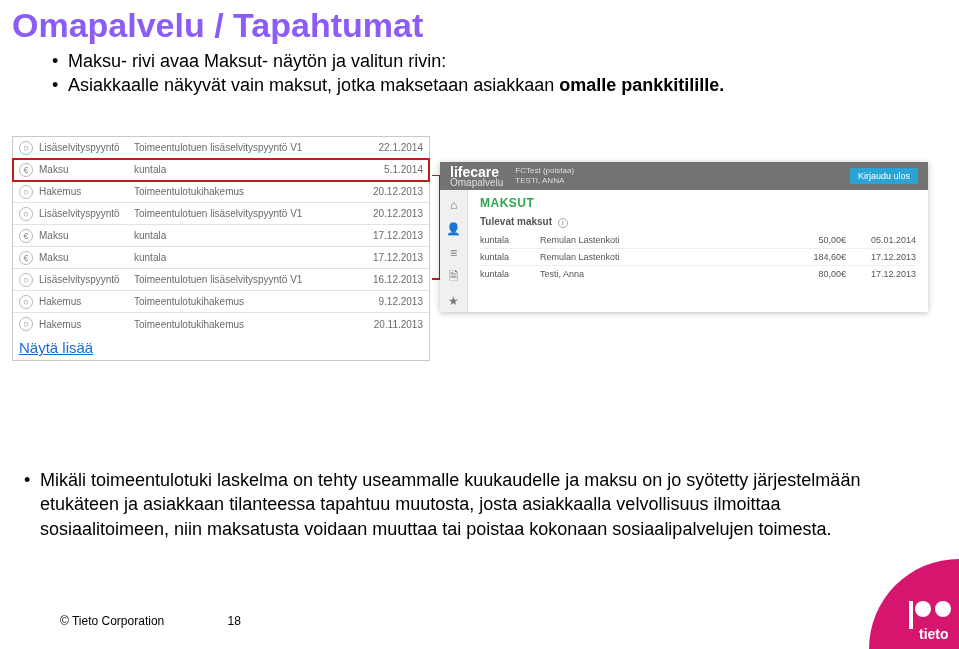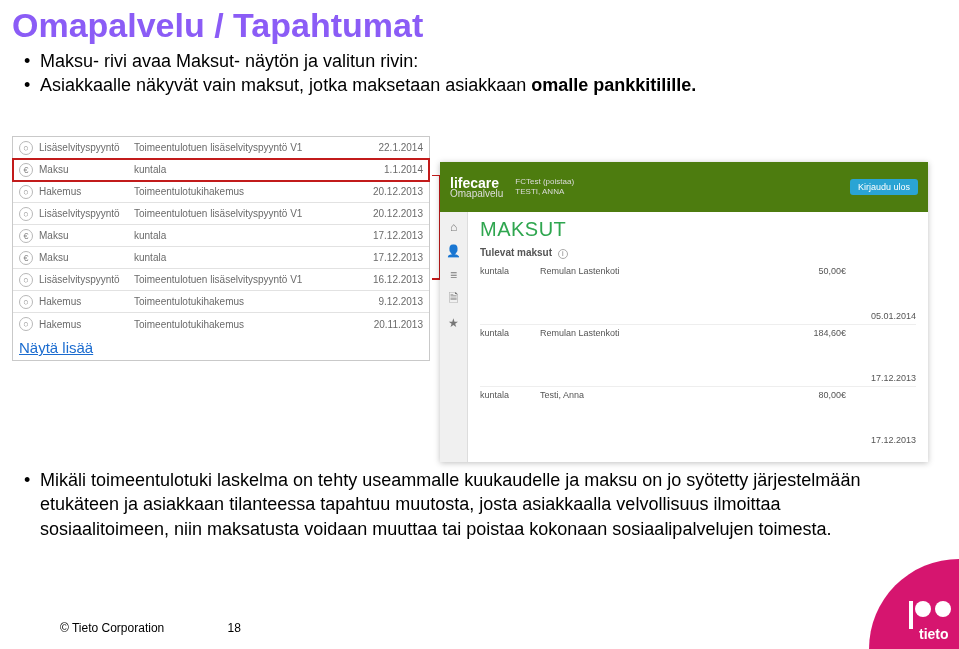--- a/index.html
+++ b/index.html
@@ -15,20 +15,21 @@
     color: #8b5cf6;
     font-size: 34px;
     font-weight: bold;
     padding: 6px 0 0 12px;
   }
   .bullets {
     padding: 4px 0 0 24px;
     font-size: 18px;
     line-height: 1.35;
     color: #000;
+    margin-left: 28px;
   }
   .bullets li { list-style: none; position: relative; padding-left: 16px; }
   .bullets li::before {
     content: "•"; position: absolute; left: 0; top: 0; color: #000;
   }
   .bullets .bold { font-weight: bold; }
 
   
   .left-panel {
     position: absolute;
@@ -64,25 +65,25 @@
 
   
   .right-panel {
     position: absolute;
     left: 440px; top: 162px;
     width: 488px;
     background: #fff;
     box-shadow: 0 1px 6px rgba(0,0,0,0.25);
   }
   .rp-header {
-    background: #4d7c0f;
+    background: #737373;
     color: #fff;
     display: flex; align-items: center;
     padding: 4px 10px;
-    height: 50px;
+    height: 28px;
   }
   .brand { font-size: 14px; font-weight: bold; line-height: 1; }
   .brand-sub { font-size: 10px; color: #ddd; margin-top: -2px; }
   .rp-meta { font-size: 8px; margin-left: 12px; color: #ddd; line-height:1.2;}
   .logout-btn {
     margin-left: auto;
     background: #2aa4d4;
     color: #fff;
     font-size: 9px;
     padding: 3px 8px;
@@ -96,33 +97,33 @@
     display: flex; flex-direction: column; align-items: center;
     padding-top: 4px;
     gap: 2px;
   }
   .side-ic {
     width: 22px; height: 22px;
     display: flex; align-items: center; justify-content: center;
     font-size: 12px; color: #777;
   }
   .rp-main { flex:1; padding: 6px 12px 14px 12px; }
-  .rp-title { color: #2fa64f; font-size: 20px; font-weight: normal; letter-spacing: .5px; margin-bottom: 6px; }
+  .rp-title { color: #2fa64f; font-size: 12px; font-weight: bold; letter-spacing: .5px; margin-bottom: 6px; }
   .rp-sub { font-size: 10px; font-weight: bold; color: #555; margin-bottom: 4px; }
   .rp-sub .info { display:inline-flex; width:10px; height:10px; border:1px solid #aaa; border-radius:50%; font-size:7px; color:#aaa; align-items:center; justify-content:center; margin-left:3px;}
   .pay-row {
     display: flex; font-size: 9px; color: #555;
     border-bottom: 1px solid #eee;
     padding: 3px 0;
   }
   .pay-row:last-child { border-bottom: none; }
   .pc1 { width: 60px; }
   .pc2 { flex: 1; }
   .pc3 { width: 60px; text-align: right; }
-  .pc4 { width: 70px; text-align: right; padding-left: 8px; margin-top: 45px; }
+  .pc4 { width: 70px; text-align: right; padding-left: 8px; }
 
   
   .arrow {
     position: absolute;
     left: 432px; top: 175px;
     width: 50px; height: 110px;
     pointer-events: none;
   }
 
   
@@ -133,21 +134,21 @@
     font-size: 18px;
     line-height: 1.35;
     margin-top: 38px;
   }
   .lower-bullets li { list-style:none; position:relative; padding-left:16px; }
   .lower-bullets li::before { content:"•"; position:absolute; left:0; }
 
   
   .footer {
     position: absolute;
-    left: 60px; bottom: 14px;
+    left: 60px; bottom: 21px;
     font-size: 12px; color: #000;
   }
   .pagenum { margin-left: 60px; }
   .logo {
     position: absolute;
     right: 0; bottom: 0;
     width: 110px; height: 90px;
   }
 </style>
 </head>
@@ -168,21 +169,21 @@
       <div class="lp-row">
         <span class="lp-icon">○</span>
         <span class="lp-type">Lisäselvityspyyntö</span>
         <span class="lp-desc">Toimeentulotuen lisäselvityspyyntö V1</span>
         <span class="lp-date">22.1.2014</span>
       </div>
       <div class="lp-row highlight">
         <span class="lp-icon">€</span>
         <span class="lp-type">Maksu</span>
         <span class="lp-desc">kuntala</span>
-        <span class="lp-date">1.1.2014</span>
+        <span class="lp-date">5.1.2014</span>
       </div>
       <div class="lp-row">
         <span class="lp-icon">○</span>
         <span class="lp-type">Hakemus</span>
         <span class="lp-desc">Toimeentulotukihakemus</span>
         <span class="lp-date">20.12.2013</span>
       </div>
       <div class="lp-row">
         <span class="lp-icon">○</span>
         <span class="lp-type">Lisäselvityspyyntö</span>

